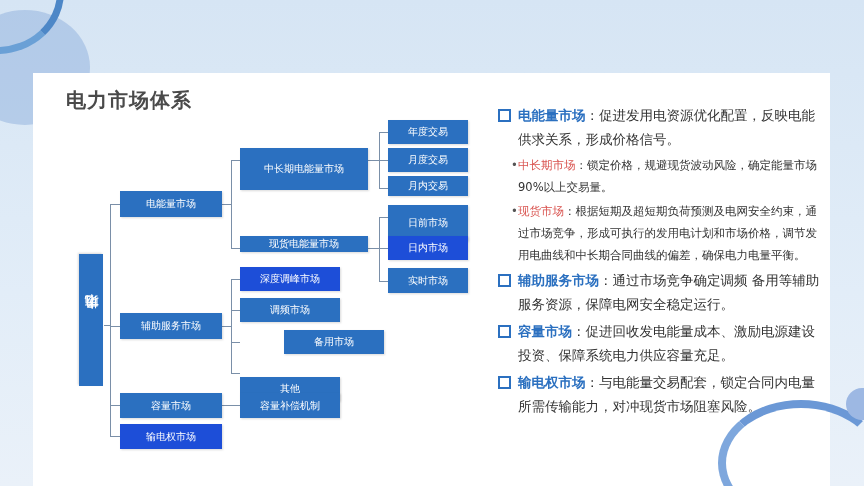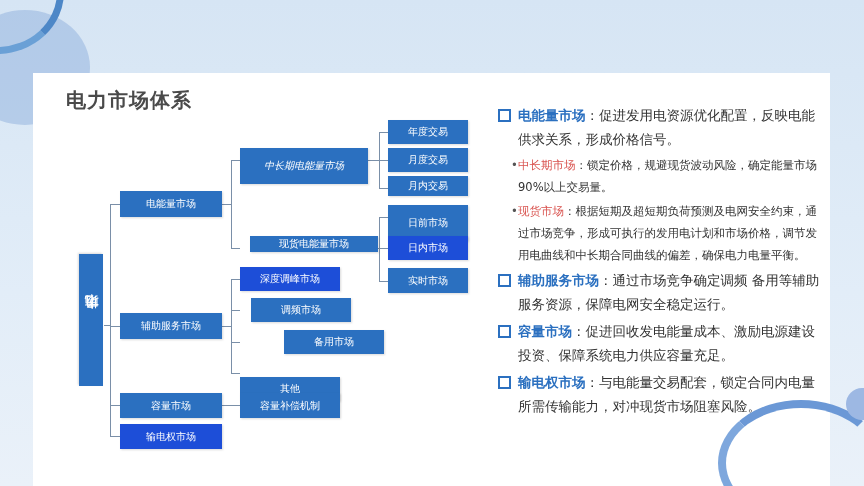--- a/index.html
+++ b/index.html
@@ -73,33 +73,33 @@
 
   <div class="ln" style="left:222px;top:405px;width:18px;height:1px;"></div>
 
   <div class="box vert" style="left:79px;top:254px;width:24px;height:132px;">电力市场</div>
 
   <div class="box" style="left:120px;top:191px;width:102px;height:26px;">电能量市场</div>
   <div class="box" style="left:120px;top:313px;width:102px;height:26px;">辅助服务市场</div>
   <div class="box" style="left:120px;top:393px;width:102px;height:25px;">容量市场</div>
   <div class="box light" style="left:120px;top:424px;width:102px;height:25px;">输电权市场</div>
 
-  <div class="box" style="left:240px;top:148px;width:128px;height:36px;font-style:italic;">中长期电能量市场</div>
-  <div class="box" style="left:250px;top:236px;width:128px;height:16px;">现货电能量市场</div>
+  <div class="box" style="left:240px;top:148px;width:128px;height:42px;">中长期电能量市场</div>
+  <div class="box" style="left:240px;top:236px;width:128px;height:16px;">现货电能量市场</div>
 
   <div class="box" style="left:388px;top:120px;width:80px;height:24px;">年度交易</div>
   <div class="box" style="left:388px;top:148px;width:80px;height:24px;">月度交易</div>
   <div class="box" style="left:388px;top:176px;width:80px;height:20px;">月内交易</div>
 
   <div class="box" style="left:388px;top:205px;width:80px;height:36px;">日前市场</div>
   <div class="box light" style="left:388px;top:236px;width:80px;height:24px;">日内市场</div>
   <div class="box" style="left:388px;top:268px;width:80px;height:25px;">实时市场</div>
 
   <div class="box light" style="left:240px;top:267px;width:100px;height:24px;">深度调峰市场</div>
-  <div class="box" style="left:240px;top:298px;width:100px;height:24px;margin-left:11px;">调频市场</div>
+  <div class="box" style="left:240px;top:298px;width:100px;height:24px;">调频市场</div>
   <div class="box" style="left:240px;top:330px;width:100px;height:24px;margin-left:44px;">备用市场</div>
   <div class="box" style="left:240px;top:361px;width:100px;height:24px;margin-top:16px;">其他</div>
 
   <div class="box" style="left:240px;top:393px;width:100px;height:25px;">容量补偿机制</div>
 </div>
 
 <div class="right">
   <div class="bul">
     <span class="sq"></span>
     <span class="hd">电能量市场</span><span>：</span><span>促进发用电资源优化配置，反映电能供求关系，形成价格信号。</span>

